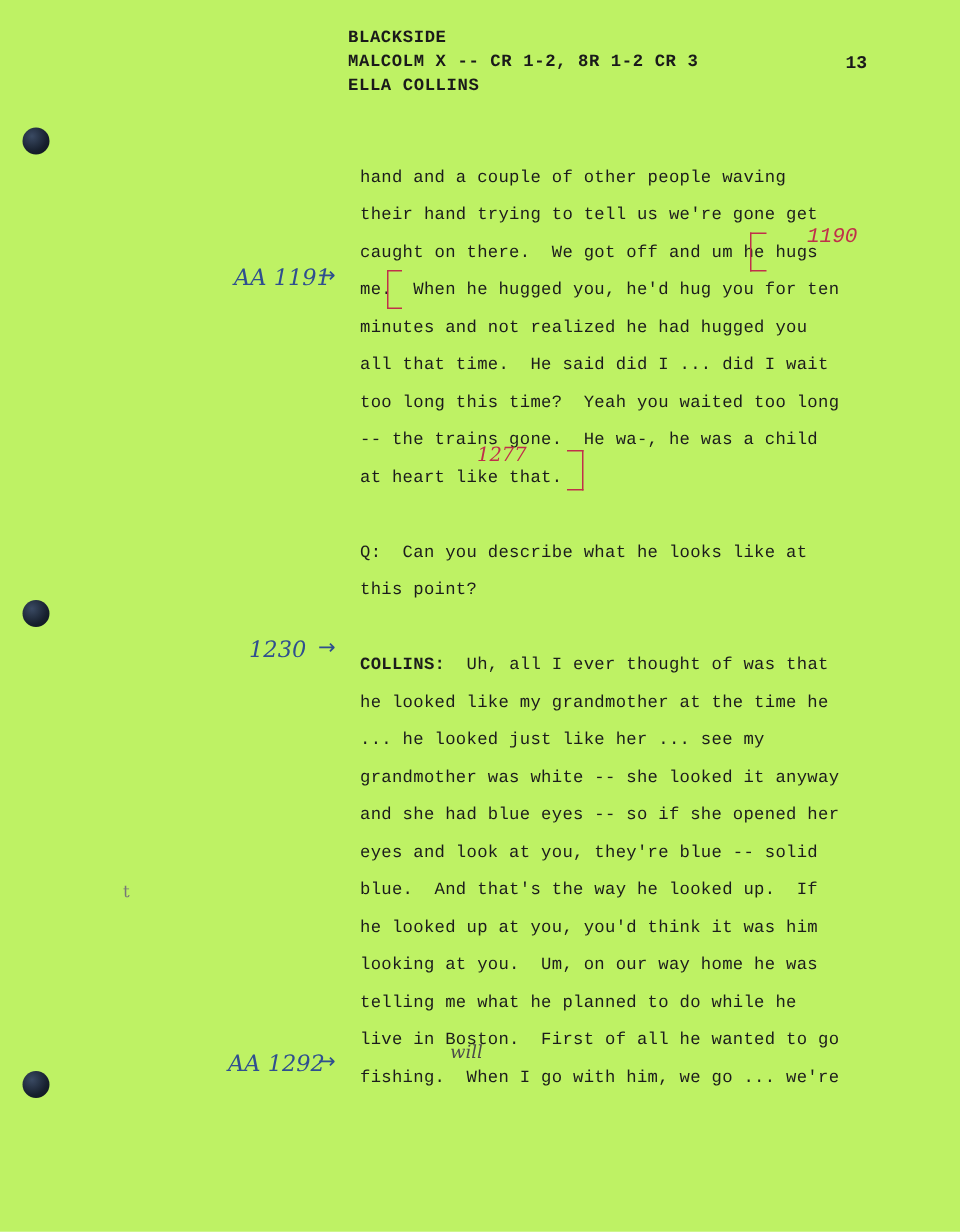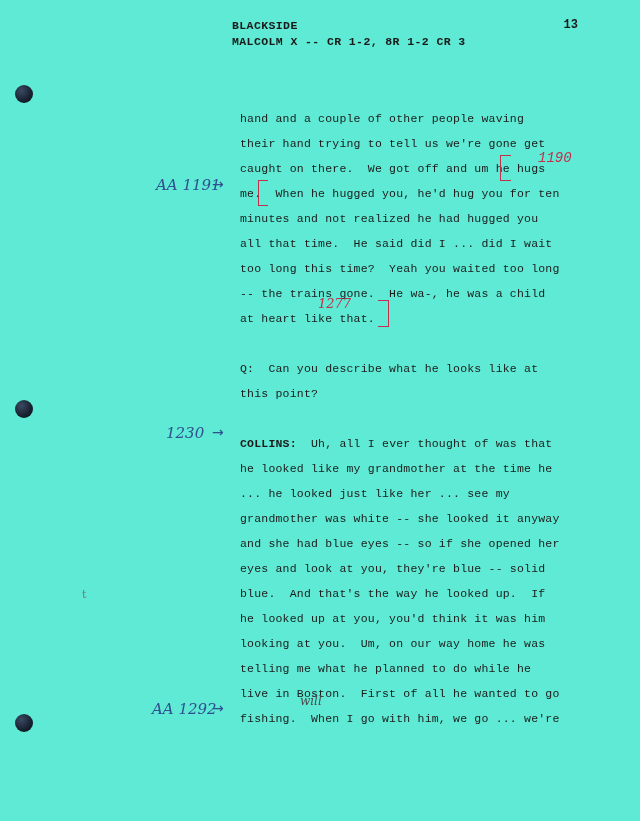--- a/index.html
+++ b/index.html
@@ -12,21 +12,21 @@
     background: #ffffff;
     font-family: "Liberation Mono", monospace;
     position: relative;
     overflow: hidden;
   }
   .page {
     position: absolute;
     left: 0; top: 0;
     width: 640px;
     height: 821px;
-    background: #5eead4;
+    background: #bef264;
   }
   
   .hole {
     position: absolute;
     width: 18px;
     height: 18px;
     border-radius: 50%;
     background: radial-gradient(circle at 35% 32%, #3a4a63 0%, #17202e 60%, #0c1219 100%);
     left: 15px;
   }
@@ -41,21 +41,21 @@
     top: 18px;
     font-size: 11.5px;
     font-weight: bold;
     line-height: 16px;
     letter-spacing: 0.4px;
     color: #1a1a1a;
   }
   .page-number {
     position: absolute;
     right: 62px;
-    top: 18px;
+    top: 35px;
     font-size: 12px;
     font-weight: bold;
     color: #1a1a1a;
   }
 
   
   .body-text {
     position: absolute;
     left: 240px;
     top: 106px;
@@ -134,20 +134,21 @@
 
 <div class="page">
 
   <div class="hole h1"></div>
   <div class="hole h2"></div>
   <div class="hole h3"></div>
 
   <div class="header">
     <div>BLACKSIDE</div>
     <div>MALCOLM X -- CR 1-2, 8R 1-2   CR 3</div>
+    <div>ELLA COLLINS</div>
   </div>
 
   <div class="page-number">13</div>
 
   <div class="body-text">
     <div class="line">hand and a couple of other people waving</div>
     <div class="line">their hand trying to tell us we're gone get</div>
     <div class="line">caught on there.  We got off and um he hugs</div>
     <div class="line">me.  When he hugged you, he'd hug you for ten</div>
     <div class="line">minutes and not realized he had hugged you</div>

